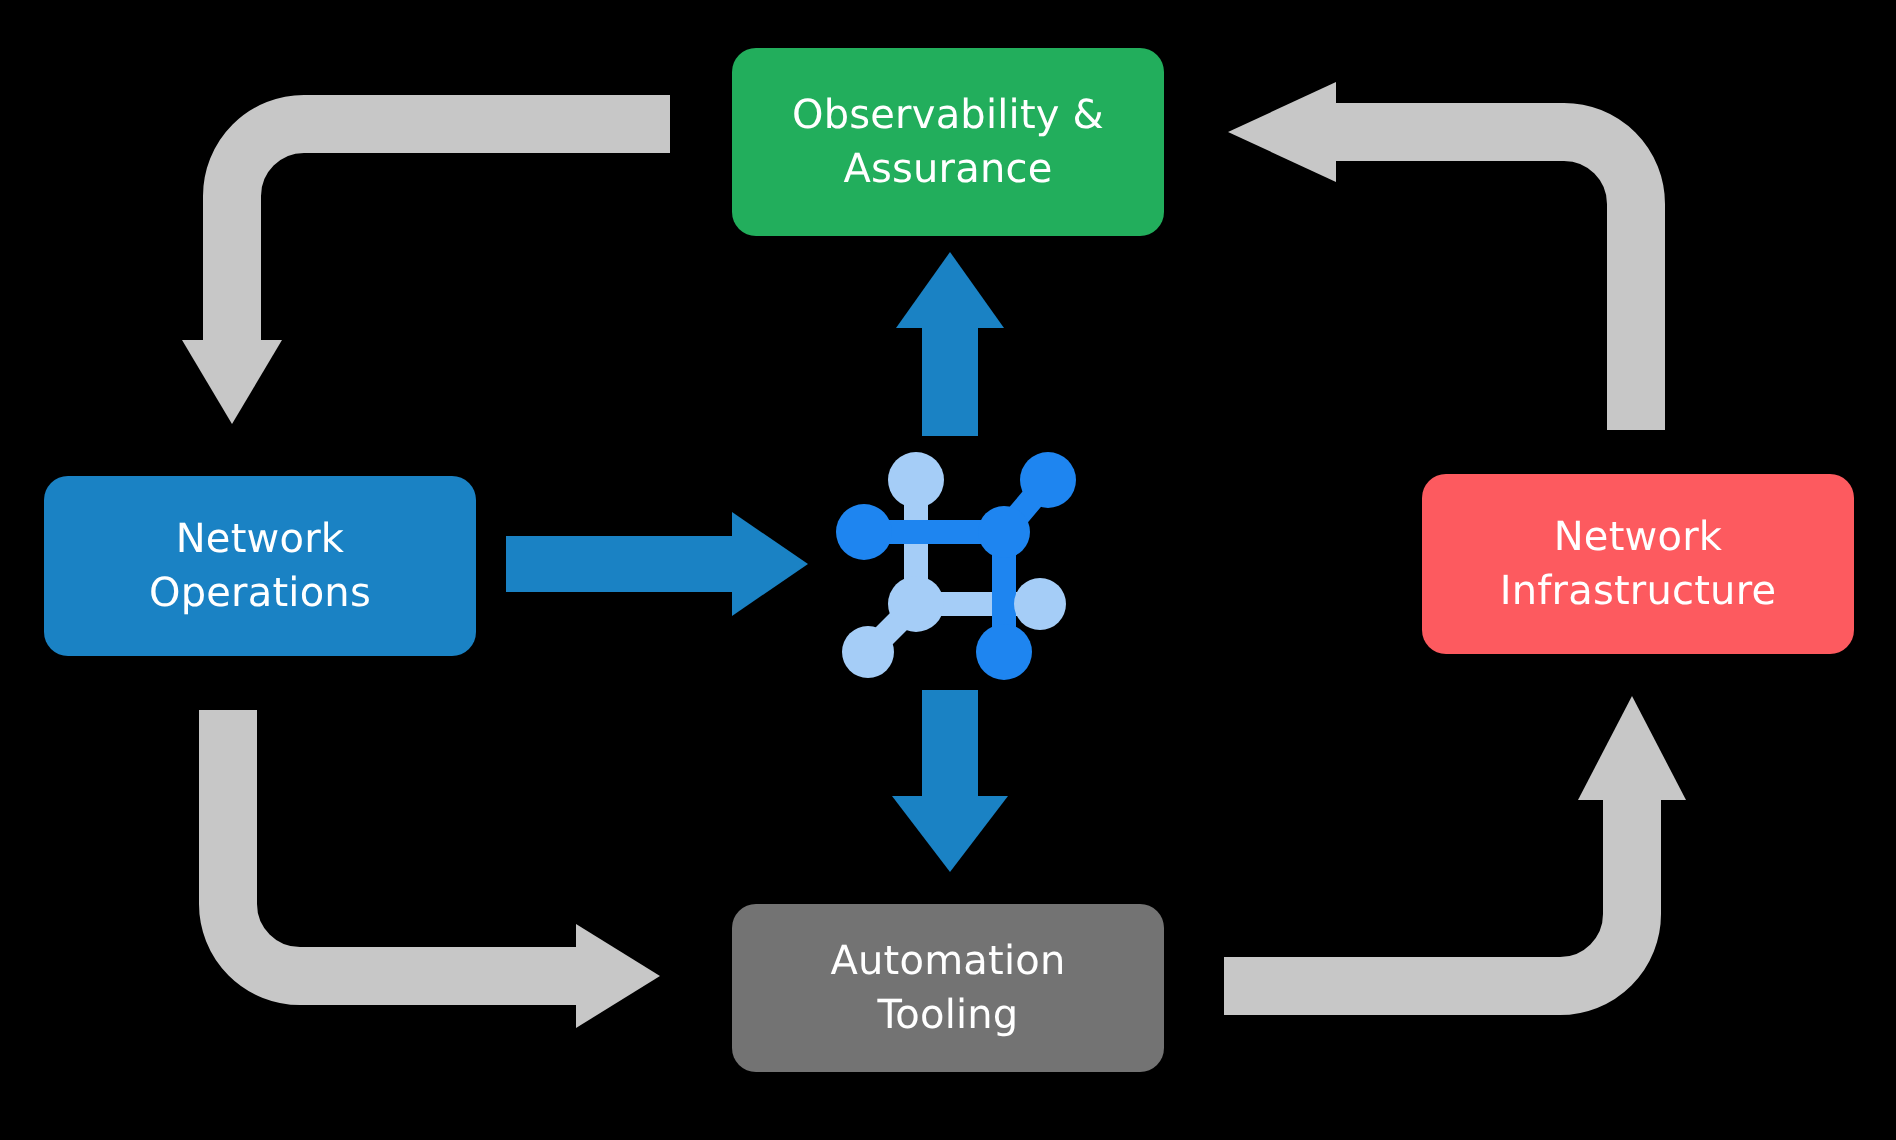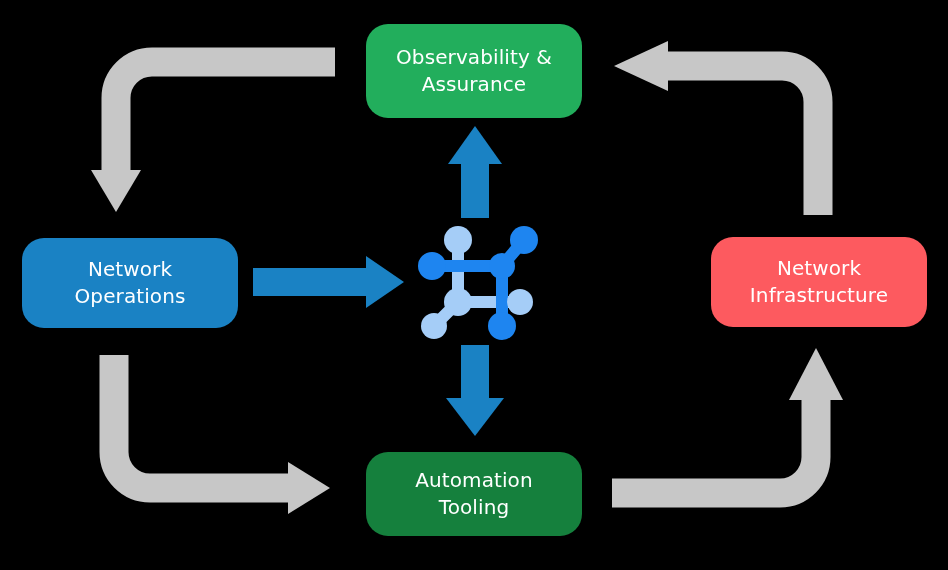--- a/index.html
+++ b/index.html
@@ -21,21 +21,21 @@
   }
   .diagram-svg {
     position: absolute;
     left: 0;
     top: 0;
     width: 948px;
     height: 570px;
   }
   .node-box {
     position: absolute;
-    border-radius: 22px;
+    border-radius: 12px;
     display: flex;
     align-items: center;
     justify-content: center;
     text-align: center;
     color: #ffffff;
     font-size: 20px;
     line-height: 1.35;
     font-weight: 400;
     letter-spacing: 0.1px;
     font-family: "DejaVu Sans", sans-serif;
@@ -147,18 +147,18 @@
   <div class="node-box" id="node-operations" style="background:#1a82c4">
     <span class="node-label">Network
 Operations</span>
   </div>
 
   <div class="node-box" id="node-infrastructure" style="background:#fd5a5f">
     <span class="node-label">Network
 Infrastructure</span>
   </div>
 
-  <div class="node-box" id="node-automation" style="background:#15803d">
+  <div class="node-box" id="node-automation" style="background:#737373">
     <span class="node-label">Automation
 Tooling</span>
   </div>
 
 </div>
 
 </body></html>

